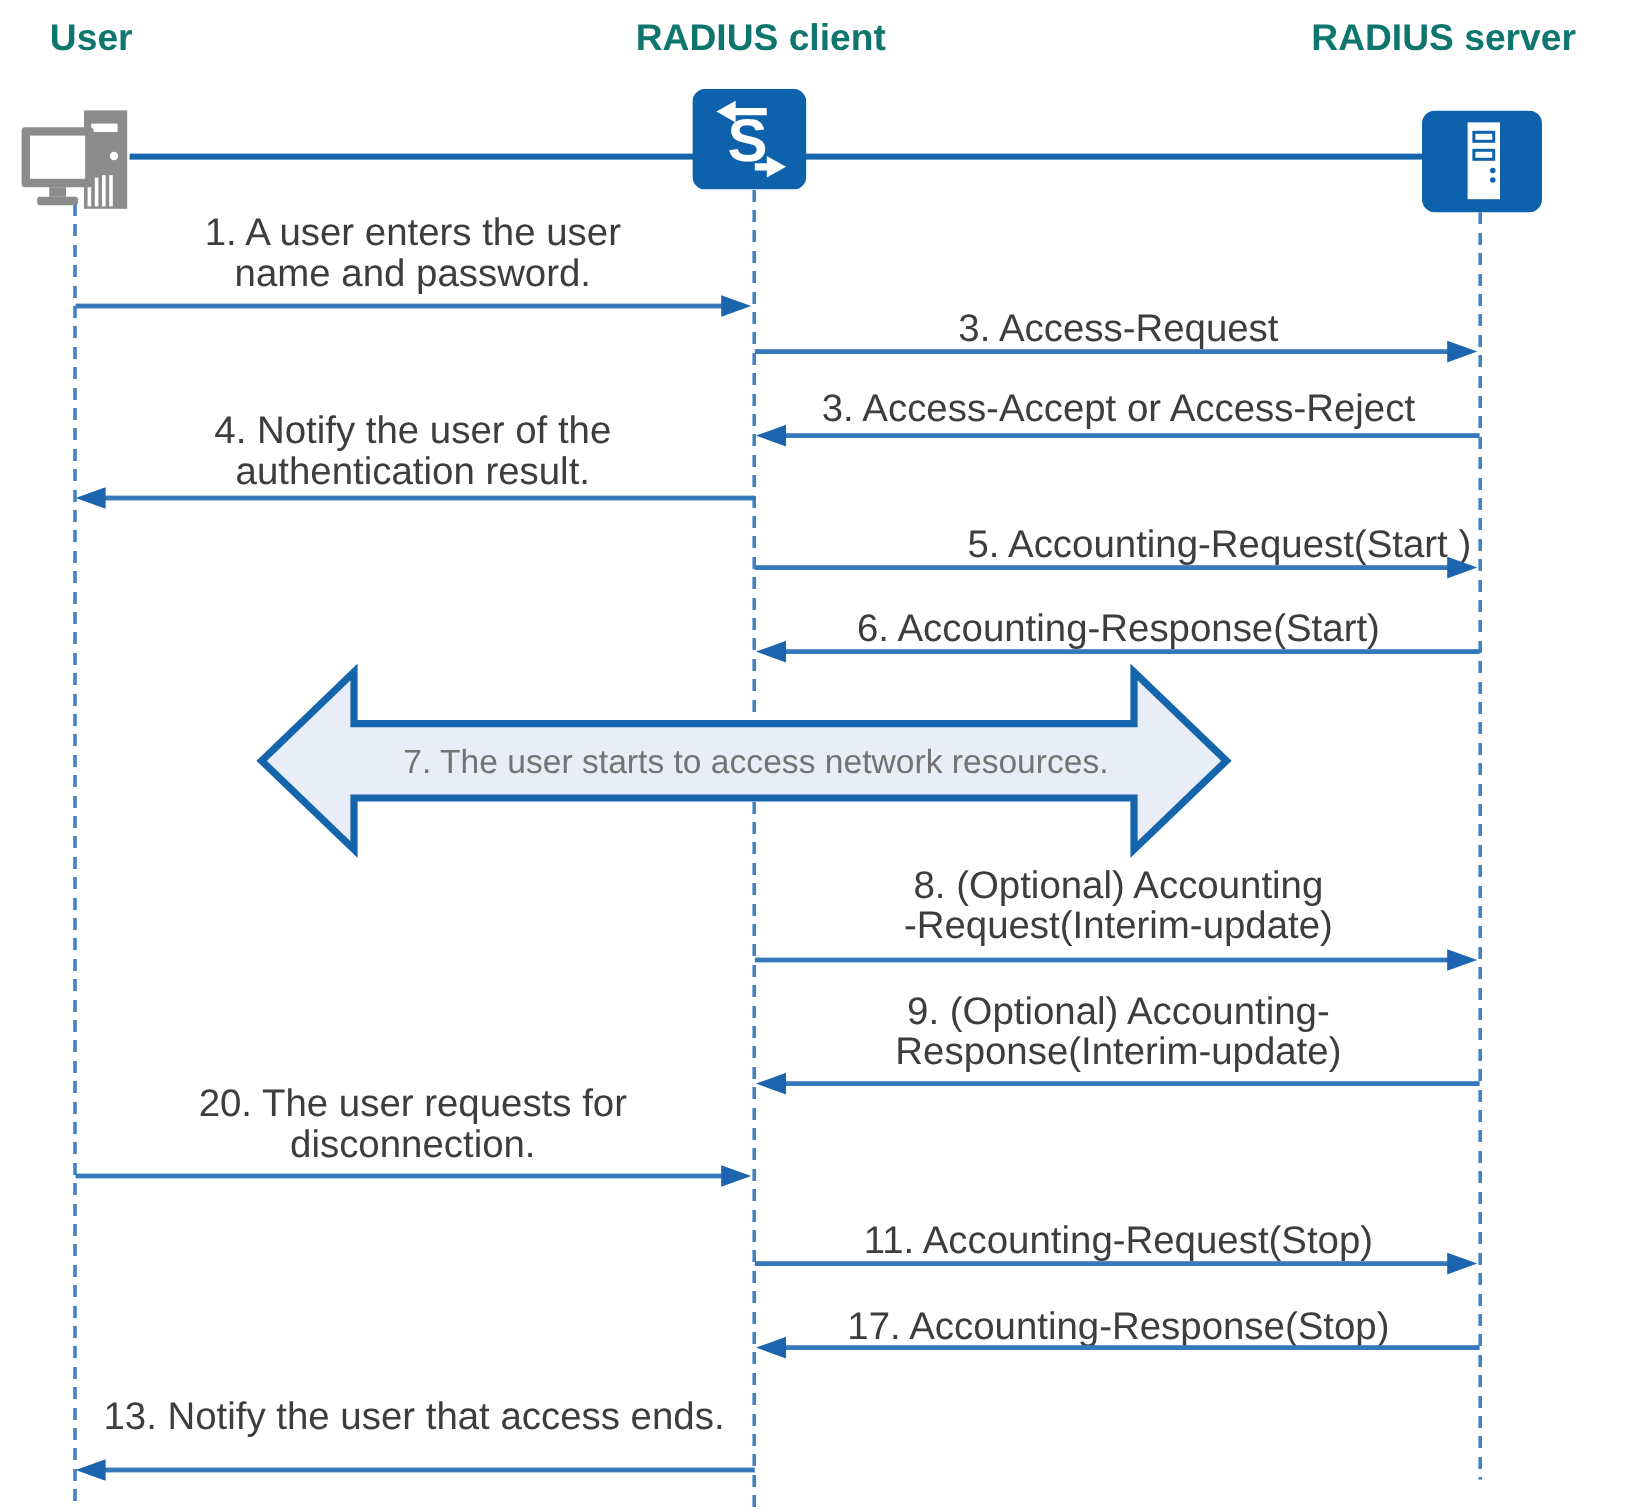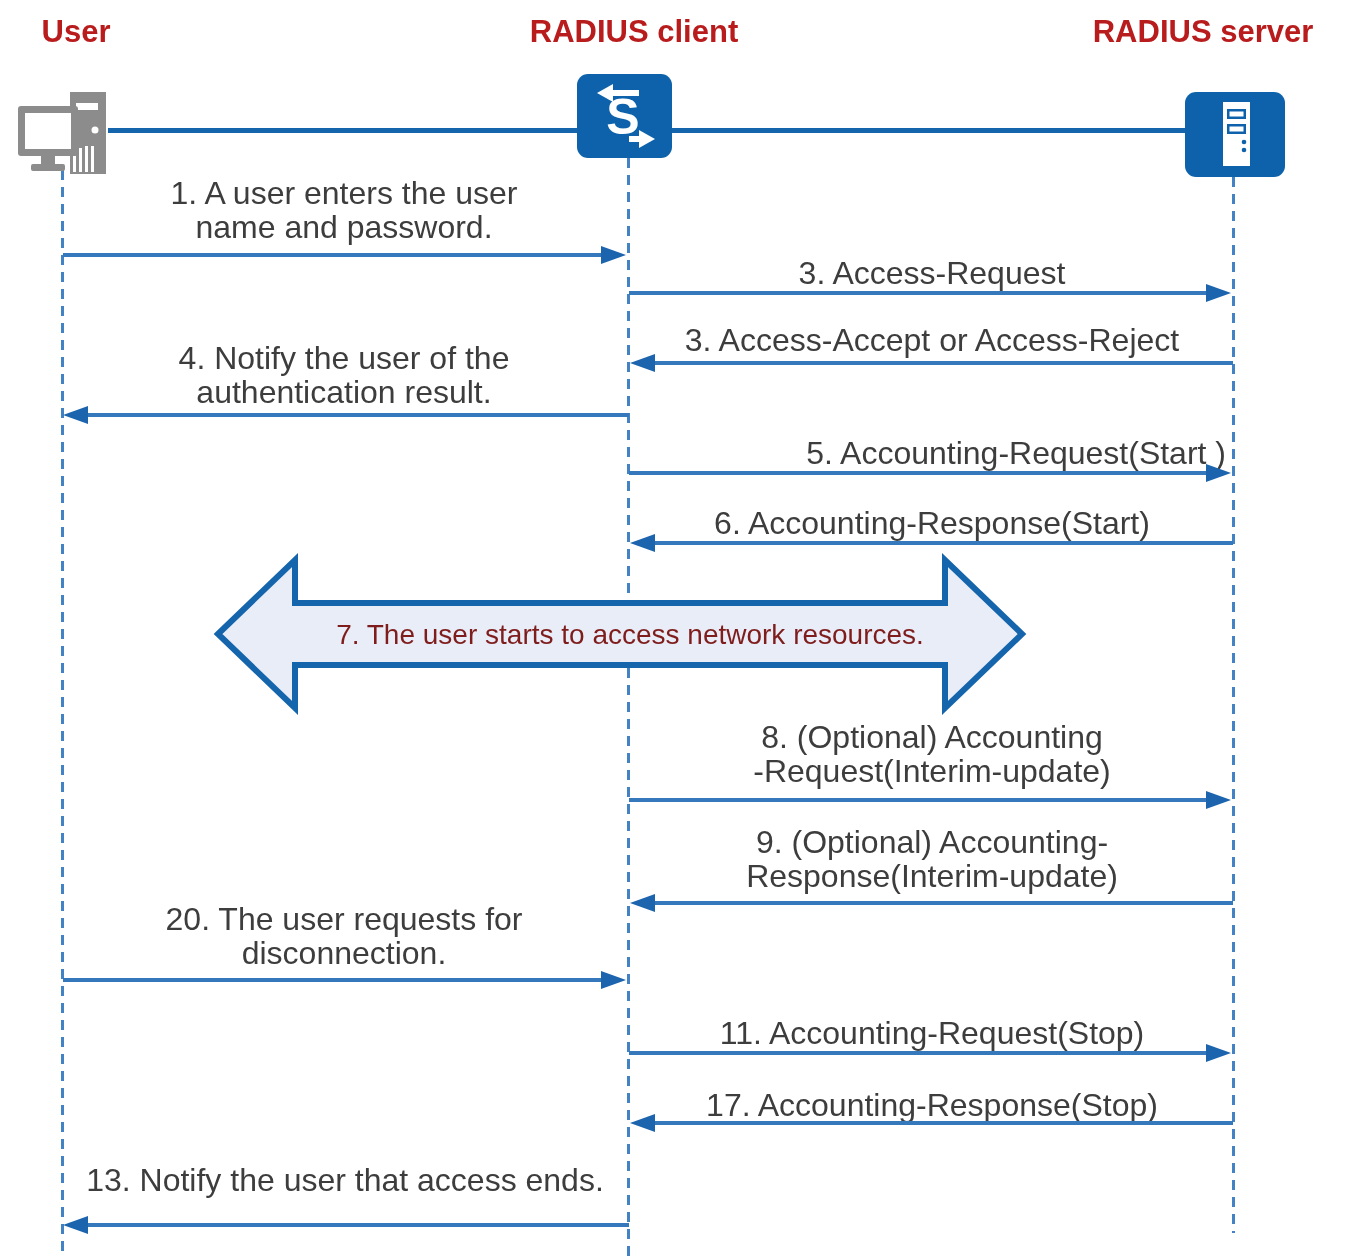--- a/index.html
+++ b/index.html
@@ -1,21 +1,21 @@
 <!DOCTYPE html>
 <html><head>
 <meta charset="utf-8">
 <style>
   html,body { margin:0; padding:0; background:#ffffff; }
   .stage {
     position:relative; width:1368px; height:1260px;
     font-family:"Liberation Sans", sans-serif; overflow:hidden; background:#ffffff;
   }
   .actor-title {
-    position:absolute; font-size:31px; font-weight:bold; color:#b91c1c;
+    position:absolute; font-size:31px; font-weight:bold; color:#0f766e;
     text-align:center; white-space:nowrap;
   }
   .backbone { position:absolute; background:#1565ad; }
   .lifeline {
     position:absolute; width:3px;
     background:repeating-linear-gradient(180deg,#4383c3 0 10px, transparent 10px 17px);
   }
   .msg-label {
     position:absolute; font-size:32px; line-height:34px; color:#3d3d3d;
     text-align:center; white-space:nowrap;
@@ -26,21 +26,21 @@
   .msg-arrow.left  .shaft { left:16px; right:0; }
   .msg-arrow .head {
     position:absolute; top:1px; width:0; height:0;
     border-top:9px solid transparent; border-bottom:9px solid transparent;
   }
   .msg-arrow.right .head { right:0; border-left:25px solid #1c64ad; }
   .msg-arrow.left  .head { left:0;  border-right:25px solid #1c64ad; }
   .banner-svg { position:absolute; left:210px; top:552px; }
   .banner-label {
     position:absolute; left:250px; top:617px; width:760px;
-    font-size:28px; line-height:36px; color:#7f1d1d; text-align:center; white-space:nowrap;
+    font-size:28px; line-height:36px; color:#737373; text-align:center; white-space:nowrap;
   }
   .icon { position:absolute; }
 </style>
 </head>
 <body>
 
 <div class="stage">
 
   <div class="actor-title" style="left:20px; top:14px; width:112px;">User</div>
   <div class="actor-title" style="left:454px; top:14px; width:360px;">RADIUS client</div>

